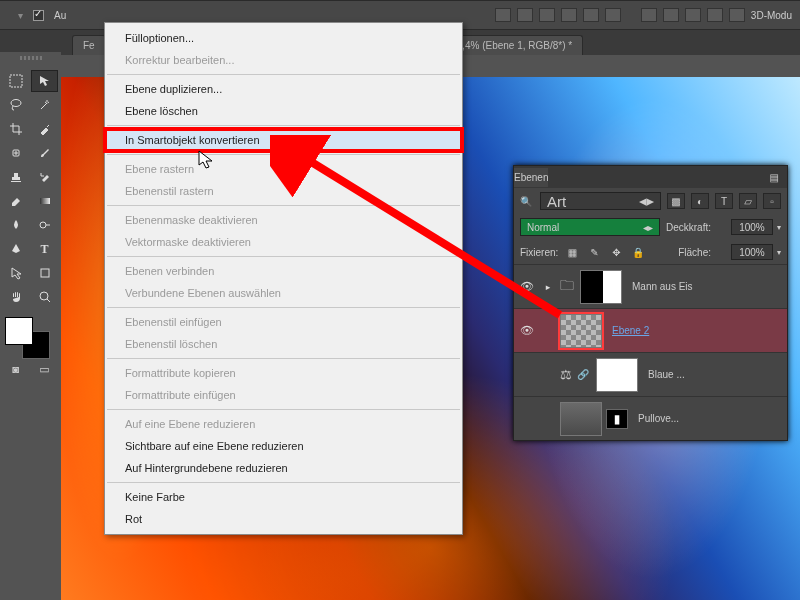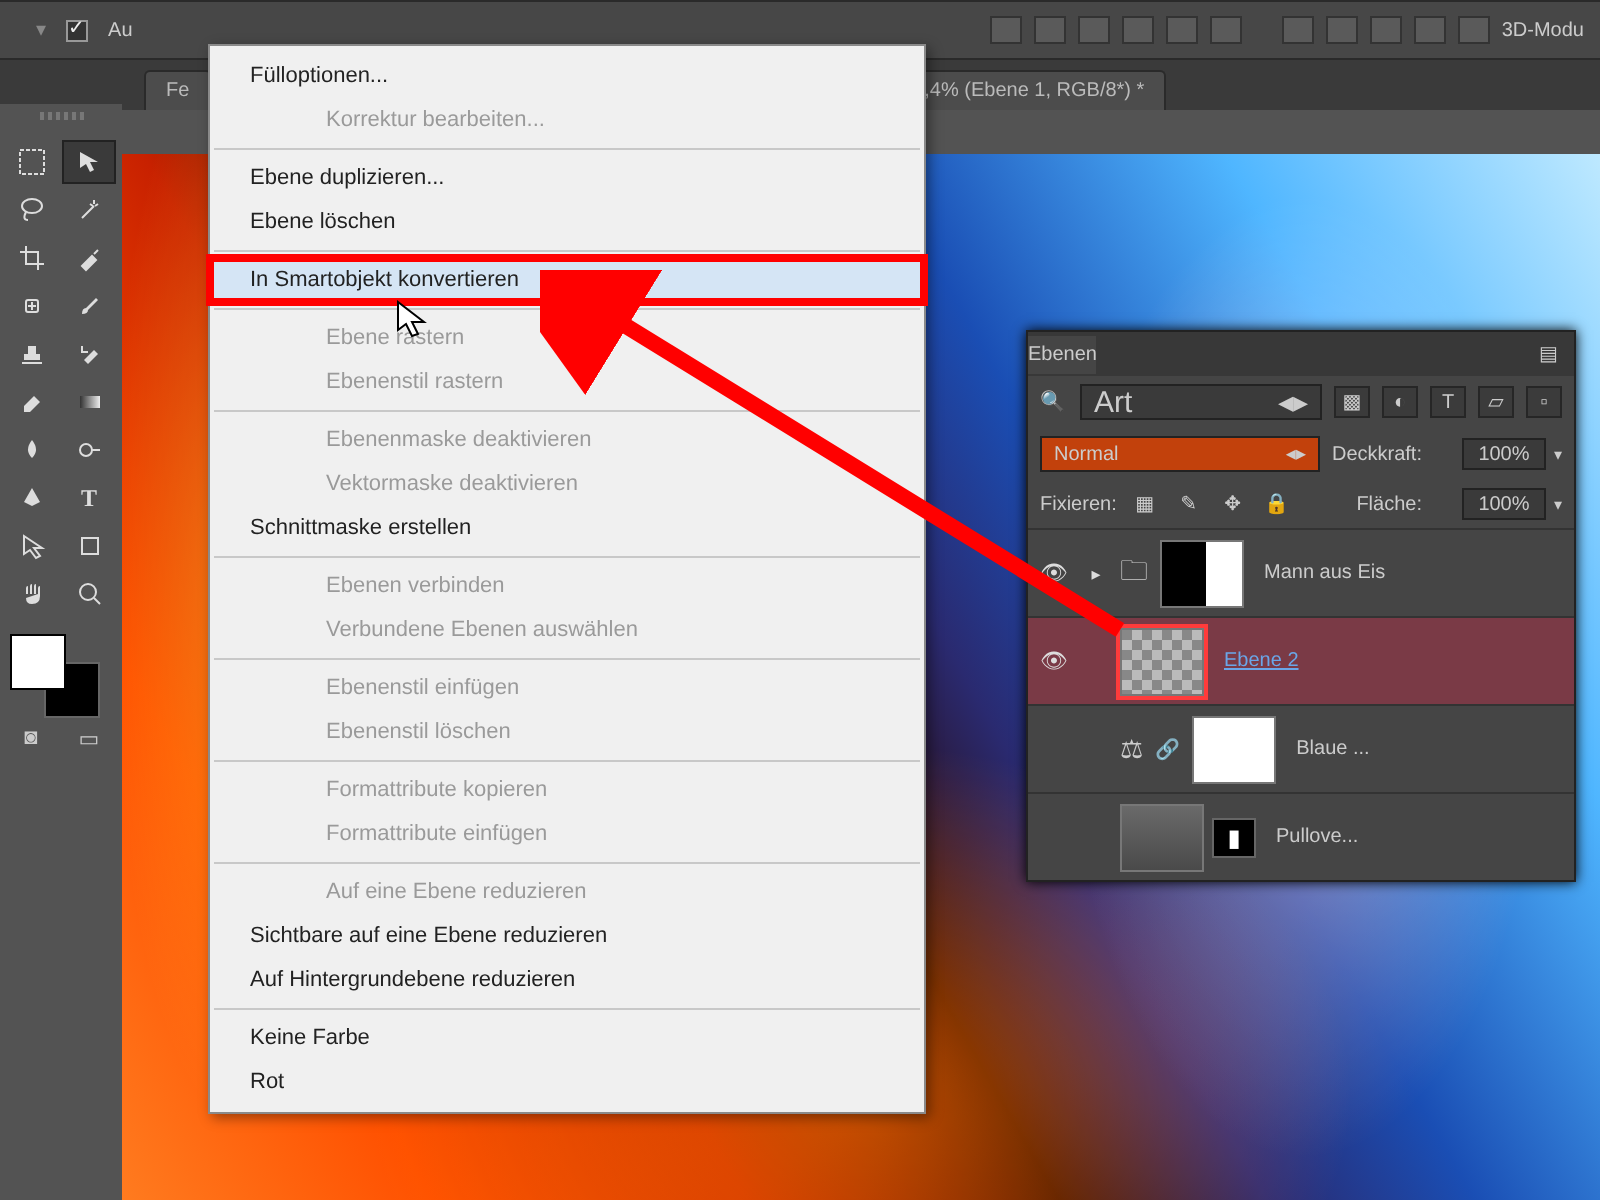--- a/index.html
+++ b/index.html
@@ -35,35 +35,35 @@
     linear-gradient(60deg,#ff7b1f 0%,#ff5000 15%,#c82100 30%,#2a0700 45%,#2a2a70 55%,#1a4eb4 65%,#4fb6ff 82%,#bee9ff 100%);
     overflow:hidden;}
   .flames{position:absolute;inset:0;background:
     radial-gradient(ellipse 200px 400px at 80% 50%,rgba(255,160,40,0.6) 0%,transparent 60%),
     radial-gradient(ellipse 120px 500px at 8% 40%,rgba(255,160,40,0.5) 0%,transparent 55%),
     radial-gradient(ellipse 350px 250px at 50% 90%,rgba(255,110,0,0.6) 0%,transparent 70%);
     mix-blend-mode:screen;}
   
   .menu{position:absolute;left:104px;top:22px;width:359px;background:#f0f0f0;border:1px solid #8a8a8a;box-shadow:2px 2px 6px rgba(0,0,0,0.4);padding:4px 0;font-size:11px;color:#222;z-index:50;}
   .menu .mi{height:22px;padding:0 20px;display:flex;align-items:center;position:relative;}
-  .menu .mi.disabled{color:#9a9a9a;margin-left:38px;}
+  .menu .mi.disabled{color:#9a9a9a;}
   .menu .sep{height:1px;background:#c8c8c8;margin:3px 2px;}
   .menu .mi.hl{background:#d5e5f5;}
   .menu .mi.marked{outline:4px solid #ff0000;outline-offset:-2px; z-index:60;}
   .cursor{position:absolute;left:198px;top:150px;z-index:70;pointer-events:none;}
   .arrow{position:absolute;z-index:55;pointer-events:none;}
   
   .layers{position:absolute;right:12px;top:165px;width:275px;background:#454545;border:1px solid #222;box-shadow:0 0 6px #000;color:#ccc;font-size:10px;z-index:40;}
   .layers .ptabs{height:22px;background:#383838;display:flex;align-items:center;font-size:10px;}
   .layers .ptabs .pt{padding:4px 0;background:#454545;}
   .layers .ptabs .ham{margin-left:auto;padding:4px 8px;font-size:10px;}
   .layers .row{display:flex;align-items:center;padding:4px 6px;gap:6px;}
   .layers .sel-kind{flex:1;background:#3a3a3a;border:1px solid #222;height:18px;display:flex;align-items:center;padding:0 6px;font-size:15px;justify-content:space-between;}
   .layers .fic{width:18px;height:16px;background:#3b3b3b;border:1px solid #262626;display:flex;align-items:center;justify-content:center;}
-  .layers .blend{width:140px;background:#c2410c;border:1px solid #222;height:18px;display:flex;align-items:center;padding:0 6px;justify-content:space-between;}
+  .layers .blend{width:140px;background:#15803d;border:1px solid #222;height:18px;display:flex;align-items:center;padding:0 6px;justify-content:space-between;}
   .layers .opac{display:flex;align-items:center;gap:4px;margin-left:auto;}
   .layers .opac .val{width:42px;background:#3a3a3a;border:1px solid #222;height:16px;display:flex;align-items:center;justify-content:center;margin-left:16px;}
   .layers .lock .ic{width:16px;height:14px;display:flex;align-items:center;justify-content:center;color:#ccc;}
   .layerlist{max-height:220px;}
   .layer{display:flex;align-items:center;height:44px;border-top:1px solid #333;padding:0 4px;gap:6px;}
   .layer.selected{background:#7a3a46;}
   .layer .eye{width:18px;text-align:center;font-size:11px;color:#ddd;}
   .layer .tw{width:12px;text-align:center;color:#ddd;font-size:9px;}
   .layer .thumb{width:42px;height:34px;border:1px solid #777;background:#222;display:flex;}
   .layer .thumb.half{background:linear-gradient(90deg,#000 55%,#fff 55%);}
@@ -245,21 +245,20 @@
       <div class="mi">Ebene duplizieren...</div>
       <div class="mi">Ebene löschen</div>
       <div class="sep"></div>
       <div class="mi hl marked">In Smartobjekt konvertieren</div>
       <div class="sep"></div>
       <div class="mi disabled">Ebene rastern</div>
       <div class="mi disabled">Ebenenstil rastern</div>
       <div class="sep"></div>
       <div class="mi disabled">Ebenenmaske deaktivieren</div>
       <div class="mi disabled">Vektormaske deaktivieren</div>
-      <div class="mi">Schnittmaske erstellen</div>
       <div class="sep"></div>
       <div class="mi disabled">Ebenen verbinden</div>
       <div class="mi disabled">Verbundene Ebenen auswählen</div>
       <div class="sep"></div>
       <div class="mi disabled">Ebenenstil einfügen</div>
       <div class="mi disabled">Ebenenstil löschen</div>
       <div class="sep"></div>
       <div class="mi disabled">Formattribute kopieren</div>
       <div class="mi disabled">Formattribute einfügen</div>
       <div class="sep"></div>

